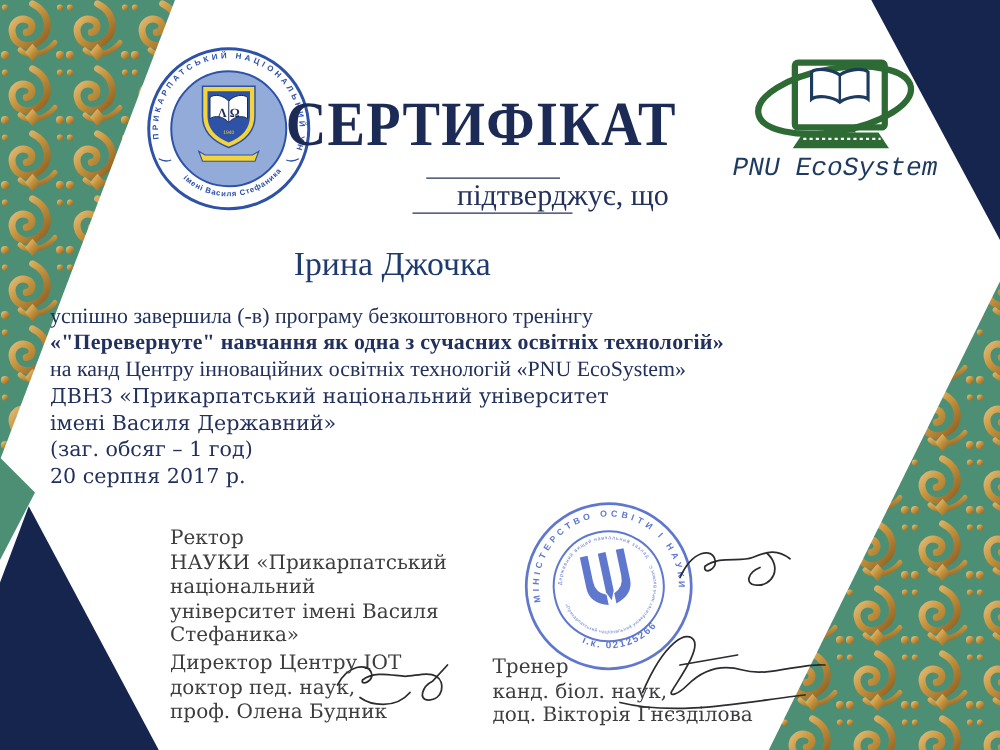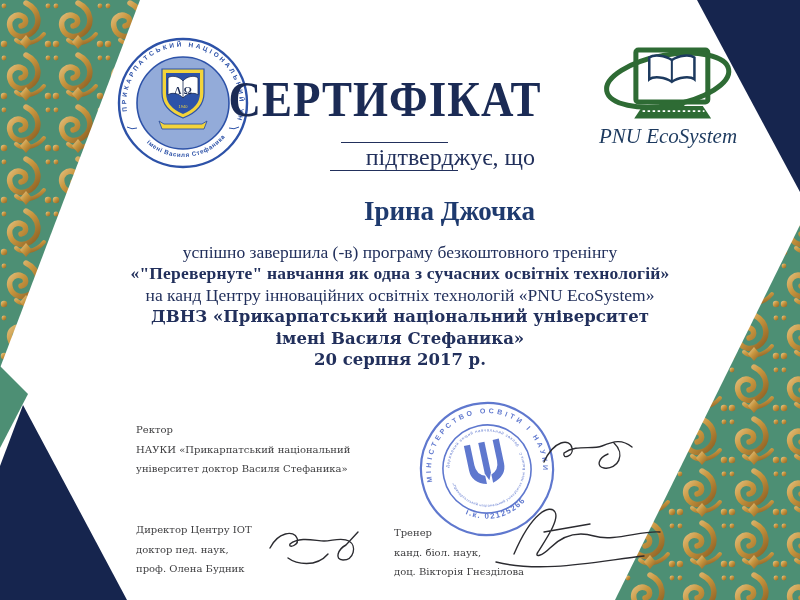--- a/index.html
+++ b/index.html
@@ -7,38 +7,38 @@
         font-family:"Liberation Serif", serif;}
   .abs{position:absolute;}
   .deco-svg{position:absolute;left:0;top:0;width:800px;height:600px;}
 
   .cert-title{left:210px;top:70px;width:350px;text-align:center;
     font-size:45px;font-weight:bold;color:#1b2b55;letter-spacing:1px;
     transform:scaleY(1.12);transform-origin:top center;}
   .confirm-line{left:235px;top:144px;width:300px;text-align:right;
     font-size:24px;color:#22305c;}
   .rule{position:absolute;height:0;border-top:1.6px solid #22305c;}
-  .recipient{left:235px;top:196px;width:300px;text-align:right;
-    font-size:27px;font-weight:bold;color:#1e3a6e;}
+  .recipient{left:235px;top:196px;width:300px;text-align:left;
+    font-size:27px;font-weight:normal;color:#1e3a6e;}
 
-  .body-block{left:40px;top:242px;width:720px;text-align:center;color:#22305c;
+  .body-block{left:40px;top:242px;width:720px;color:#22305c;
     font-size:17.5px;line-height:21.4px;}
   .body-block .b{font-weight:bold;font-size:17.5px;letter-spacing:0.2px;}
-  .body-block .alt{font-family:"DejaVu Serif", serif;font-size:16.5px;font-weight:bold;}
+  .body-block .alt{font-family:"DejaVu Serif", serif;font-size:16.5px;}
 
-  .signer{color:#3d3d3f;font-family:"DejaVu Serif", serif;font-size:10px;line-height:19.5px;}
+  .signer{color:#3d3d3f;font-family:"DejaVu Serif", serif;font-size:16px;line-height:19.5px;}
   .rector-block{left:136px;top:420px;width:290px;}
   .director-block{left:136px;top:520px;width:260px;}
   .trainer-block{left:394px;top:523px;width:280px;}
 
   .stamp-wrap{left:414px;top:396px;width:146px;height:146px;transform:rotate(-12deg);opacity:0.88;}
   .seal-wrap{left:116px;top:36px;width:134px;height:134px;}
   .pnu-logo-wrap{left:586px;top:40px;width:160px;height:92px;}
   .pnu-logo-label{left:583px;top:124px;width:170px;text-align:center;
-    font-family:Liberation Serif, serif;font-style:italic;font-size:21px;color:#1d3a5f;}
+    font-family:Liberation Mono, monospace;font-style:italic;font-size:21px;color:#1d3a5f;}
 
   .sig{position:absolute;}
   .sig path{fill:none;stroke:#2b2b30;stroke-width:1.4;stroke-linecap:round;}
 
   .seal-arc{font-family:"Liberation Sans", sans-serif;font-weight:bold;fill:#2d52a8;}
   .stamp-text{font-family:"Liberation Sans", sans-serif;fill:#4a66c8;}
 </style>
 </head>
 <body>
 
@@ -100,41 +100,42 @@
   <div class="rule" style="left:341px;top:142px;width:107px;"></div>
   <div class="rule" style="left:330px;top:170px;width:128px;"></div>
 
   <div class="abs recipient">Ірина Джочка</div>
 
   <div class="abs body-block">
     <div>успішно завершила (-в) програму безкоштовного тренінгу</div>
     <div class="b">«"Перевернуте" навчання як одна з сучасних освітніх технологій»</div>
     <div>на канд Центру інноваційних освітніх технологій «PNU EcoSystem»</div>
     <div class="alt">ДВНЗ «Прикарпатський національний університет</div>
-    <div class="alt">імені Василя Стефаника»</div>
+    <div class="alt">імені Василя Державний»</div>
+    <div class="alt">(заг. обсяг – 1 год)</div>
     <div class="alt">20 серпня 2017 р.</div>
   </div>
 
   <svg class="abs pnu-logo-wrap" viewBox="0 0 160 110">
     <rect x="44" y="12" width="86" height="62" rx="3" fill="#ffffff" stroke="#2e6b34" stroke-width="6"></rect>
     <g transform="rotate(-10 82 48)">
       <ellipse cx="82" cy="48" rx="74" ry="30" fill="none" stroke="#2e6b34" stroke-width="6"></ellipse>
     </g>
     <path d="M87,24 c-8,-6 -22,-7 -27,-3 l0,26 c5,-4 19,-3 27,3 c8,-6 22,-7 27,-3 l0,-26 c-5,-4 -19,-3 -27,3 z" fill="#ffffff" stroke="#1d3a5f" stroke-width="3"></path>
     <line x1="87" y1="24" x2="87" y2="50" stroke="#1d3a5f" stroke-width="2.4"></line>
     <rect x="72" y="74" width="30" height="5" fill="#2e6b34"></rect>
     <path d="M52,79 L124,79 L134,94 L42,94 z" fill="#2e6b34"></path>
     <line x1="52" y1="85" x2="126" y2="85" stroke="#ffffff" stroke-width="2.2" stroke-dasharray="3 3"></line>
   </svg>
   <div class="abs pnu-logo-label">PNU EcoSystem</div>
 
   <div class="abs signer rector-block">
     <div>Ректор</div>
     <div>НАУКИ «Прикарпатський національний</div>
-    <div>університет доктор Василя Стефаника»</div>
+    <div>університет імені Василя Стефаника»</div>
   </div>
 
   <div class="abs signer director-block">
     <div>Директор Центру ІОТ</div>
     <div>доктор пед. наук,</div>
     <div>проф. Олена Будник</div>
   </div>
 
   <div class="abs signer trainer-block">
     <div>Тренер</div>

